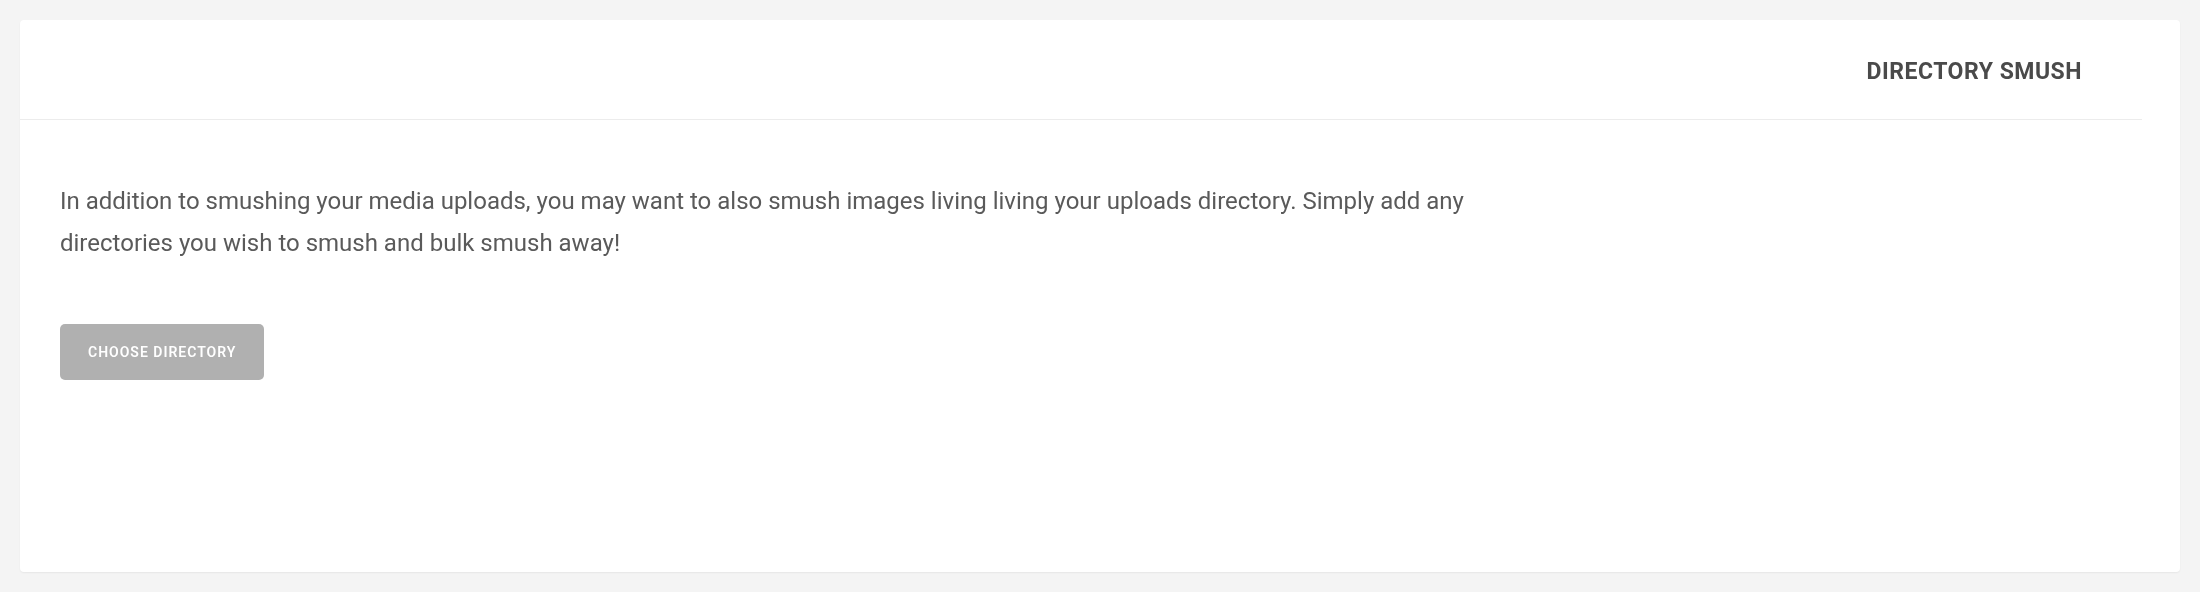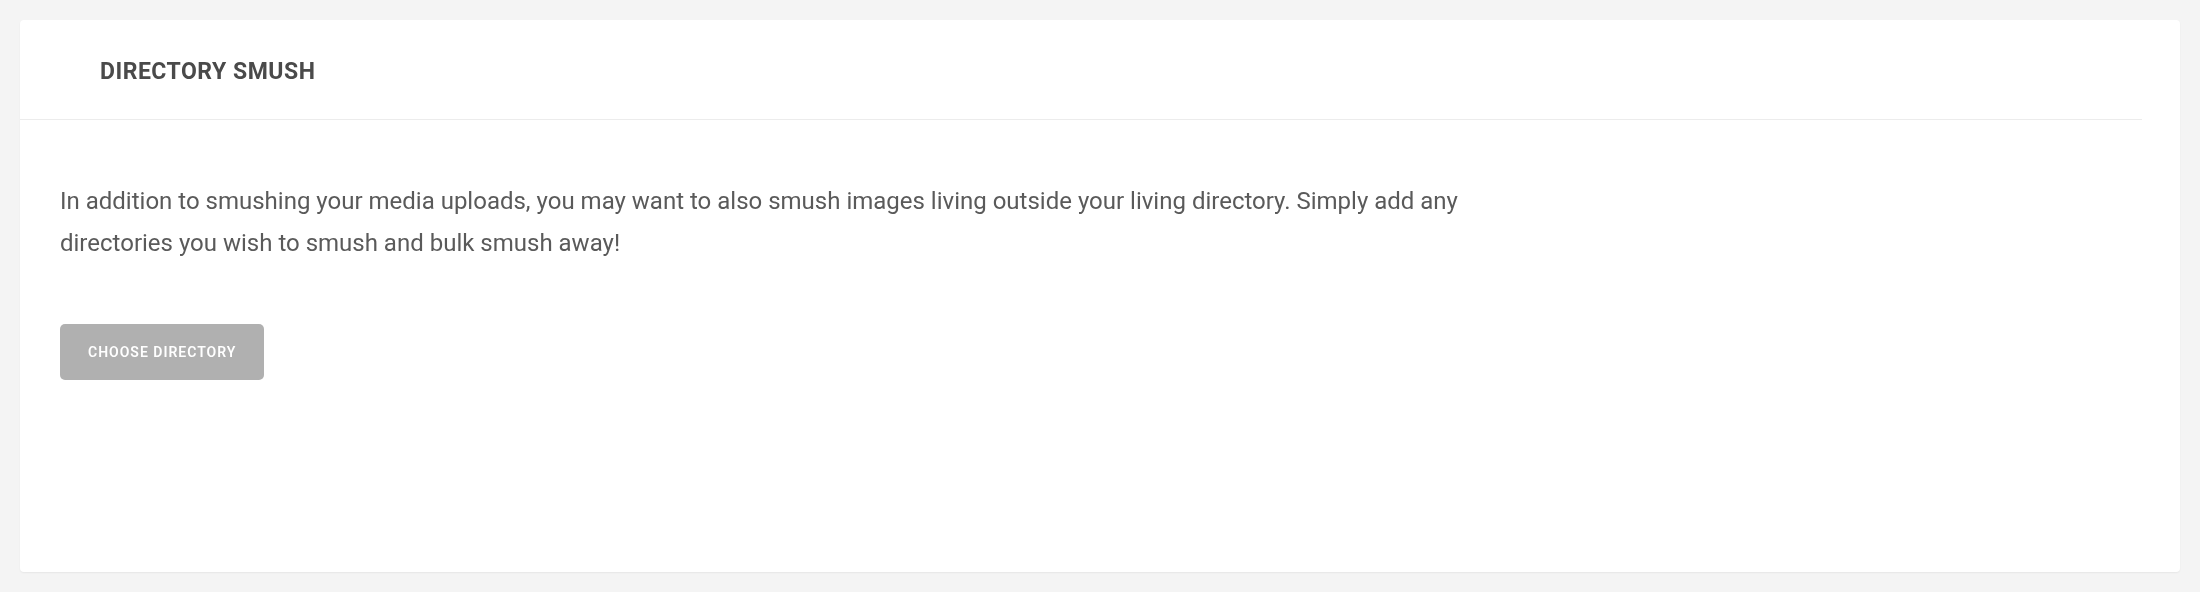--- a/index.html
+++ b/index.html
@@ -19,20 +19,21 @@
     border-radius: 4px;
     box-shadow: 0 1px 2px rgba(0,0,0,0.06);
     padding: 0;
     width: 100%;
     height: 552px;
   }
   .panel-header {
     padding: 38px 60px 34px 80px;
     border-bottom: 1px solid #ececec;
     margin: 0 38px 0 0;
+    text-align: right;
   }
   .panel-title {
     font-size: 23px;
     font-weight: 700;
     color: #4a4a4a;
     letter-spacing: 0.5px;
   }
   .panel-body {
     padding: 60px 40px 40px 40px;
   }
@@ -58,16 +59,16 @@
   }
 </style>
 </head>
 <body>
 
 <div class="panel">
   <div class="panel-header">
     <h2 class="panel-title">DIRECTORY SMUSH</h2>
   </div>
   <div class="panel-body">
-    <p class="panel-description">In addition to smushing your media uploads, you may want to also smush images living outside your living directory. Simply add any directories you wish to smush and bulk smush away!</p>
+    <p class="panel-description">In addition to smushing your media uploads, you may want to also smush images living living your uploads directory. Simply add any directories you wish to smush and bulk smush away!</p>
     <button class="choose-button">CHOOSE DIRECTORY</button>
   </div>
 </div>
 
 </body></html>

